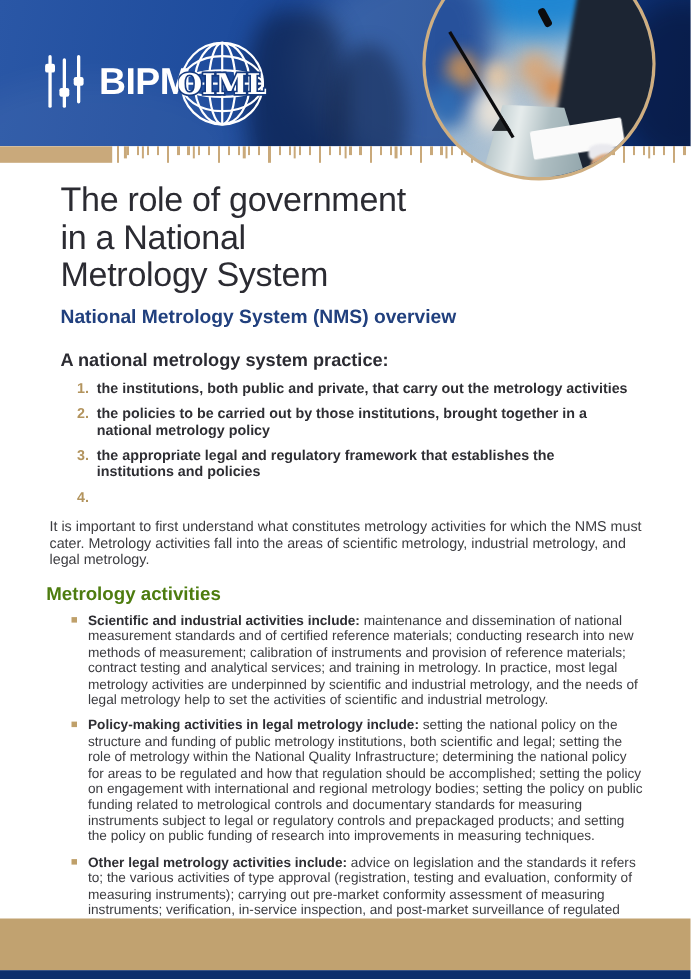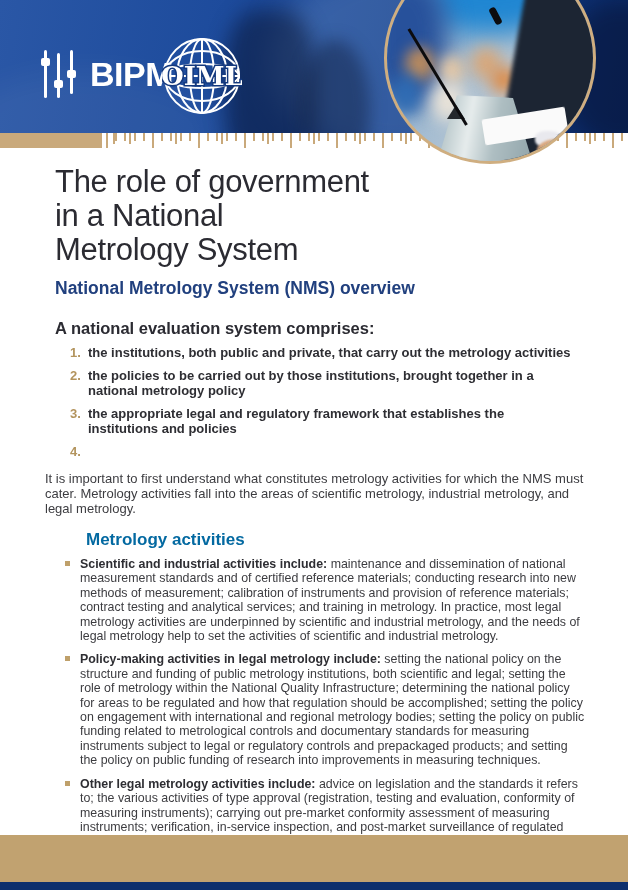--- a/index.html
+++ b/index.html
@@ -95,21 +95,21 @@
     margin:2px 0 0 55px; color:#2b2b32; font-size:31px; line-height:34px;
     font-weight:normal; letter-spacing:-0.3px;
   }
   .doc-subtitle { margin:11px 0 0 55px; color:#21407e; font-size:17.5px; font-weight:bold; }
   .sec-heading { margin:20px 0 0 55px; color:#2b2b32; font-size:16.5px; font-weight:bold; }
   .num-list { margin:7px 0 0 70px; }
   .num-item { display:flex; margin-bottom:8px; max-width:505px; }
   .num-item .num { color:#b3945e; font-weight:bold; font-size:13px; line-height:15px; width:18px; flex:0 0 18px; }
   .num-item .txt { color:#2e2e33; font-weight:bold; font-size:13px; line-height:15px; }
   .intro-par { margin:12px 0 0 45px; width:552px; font-size:13px; line-height:15px; color:#3c3c40; }
-  .act-heading { margin:14px 0 0 86px; color:#0369a1; font-size:17px; font-weight:bold; }
+  .act-heading { margin:14px 0 0 42px; color:#4d7c0f; font-size:17px; font-weight:bold; }
   .bullet-list { margin:7px 0 0 65px; }
   .bullet-item { position:relative; margin-bottom:9px; width:522px; padding-left:15px;
     font-size:12.4px; line-height:14.4px; color:#3c3c40; }
   .bullet-item .sq { position:absolute; left:0; top:4px; width:5px; height:5px; background:#bfa06a; }
   .bullet-item .lead { font-weight:bold; color:#2e2e33; }
 
   
   .footer-band { position:absolute; left:0; top:835px; width:628px; height:47px; background:#c1a270; }
   .footer-url { position:absolute; top:13px; color:#ffffff; font-size:17px; font-weight:bold;margin-top:36px; }
   .footer-url.bipm { left:60px; }
@@ -180,21 +180,21 @@
     <div class="ph mic-base"></div>
     <div class="ph mic-neck"></div>
     <div class="ph mic-head"></div>
   </div>
 
   <div class="content">
     <h1 class="doc-title"><span>The role of government</span><br><span>in a National</span><br><span>Metrology System</span></h1>
 
     <div class="doc-subtitle">National Metrology System (NMS) overview</div>
 
-    <div class="sec-heading">A national evaluation system comprises:</div>
+    <div class="sec-heading">A national metrology system practice:</div>
 
     <div class="num-list">
       <div class="num-item">
         <span class="num">1.</span>
         <span class="txt">the institutions, both public and private, that carry out the metrology activities</span>
       </div>
       <div class="num-item">
         <span class="num">2.</span>
         <span class="txt">the policies to be carried out by those institutions, brought together in a national metrology policy</span>
       </div>

